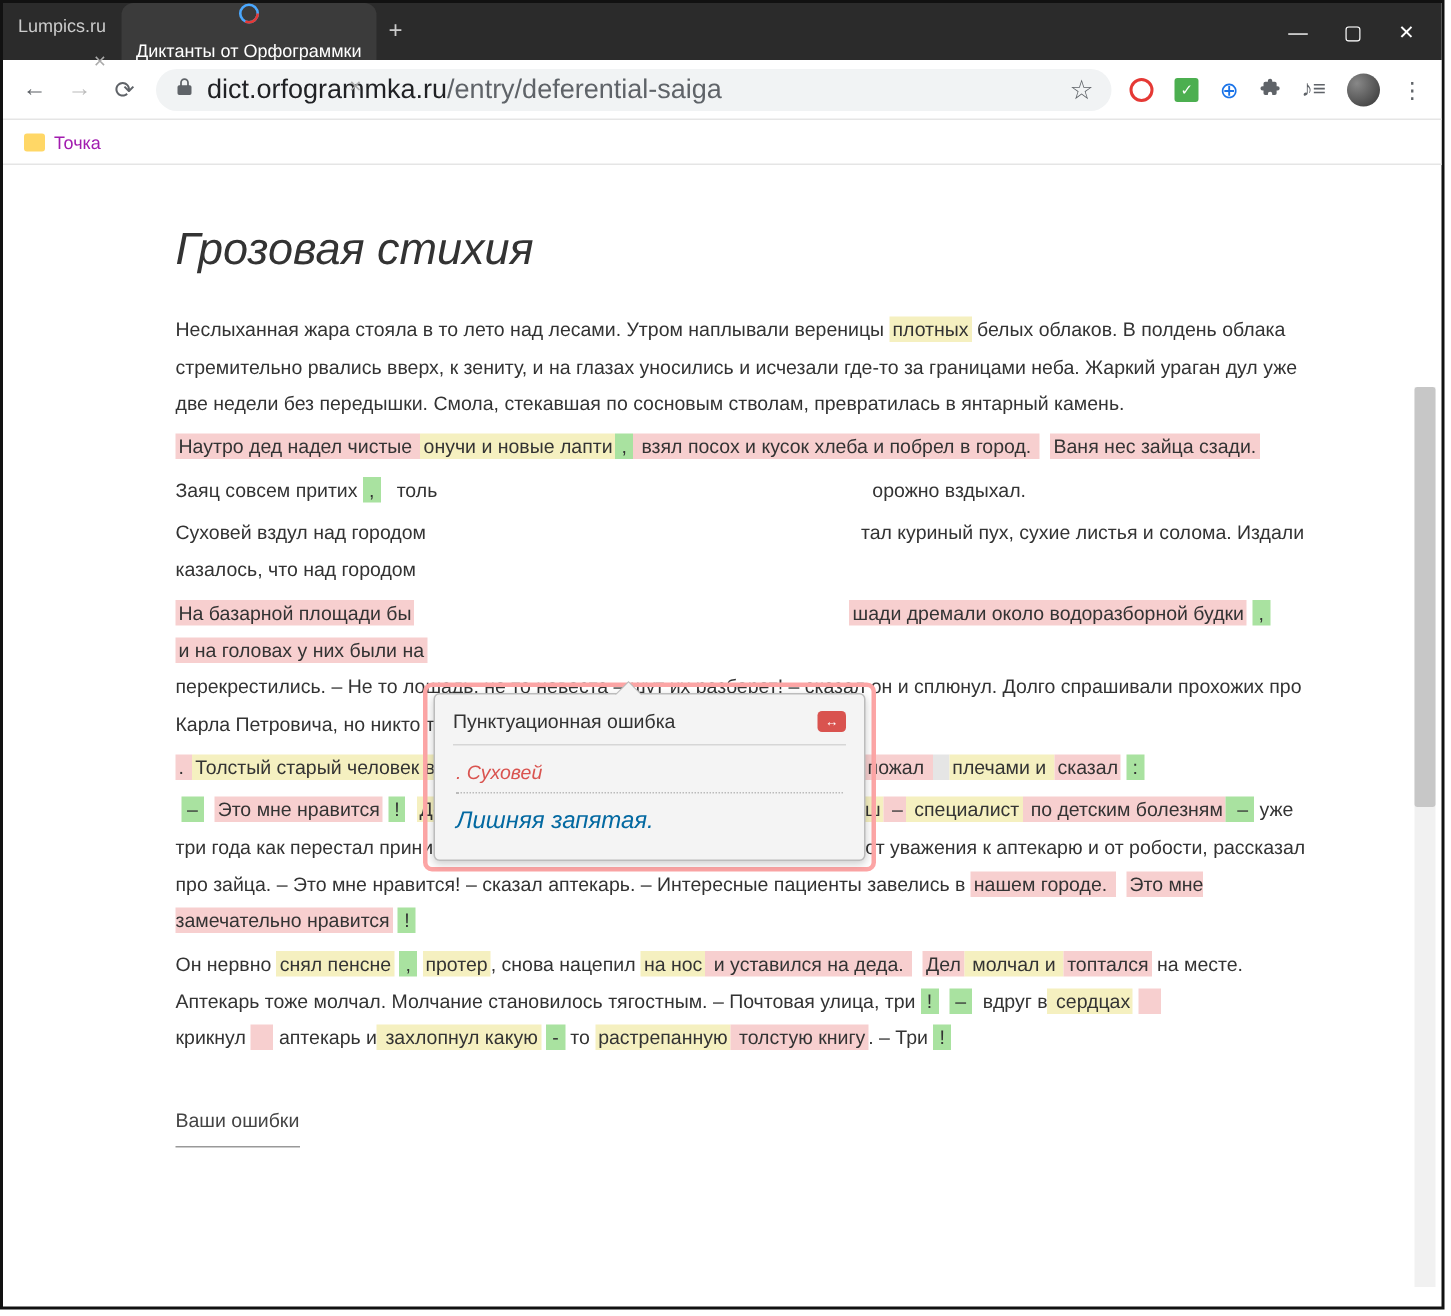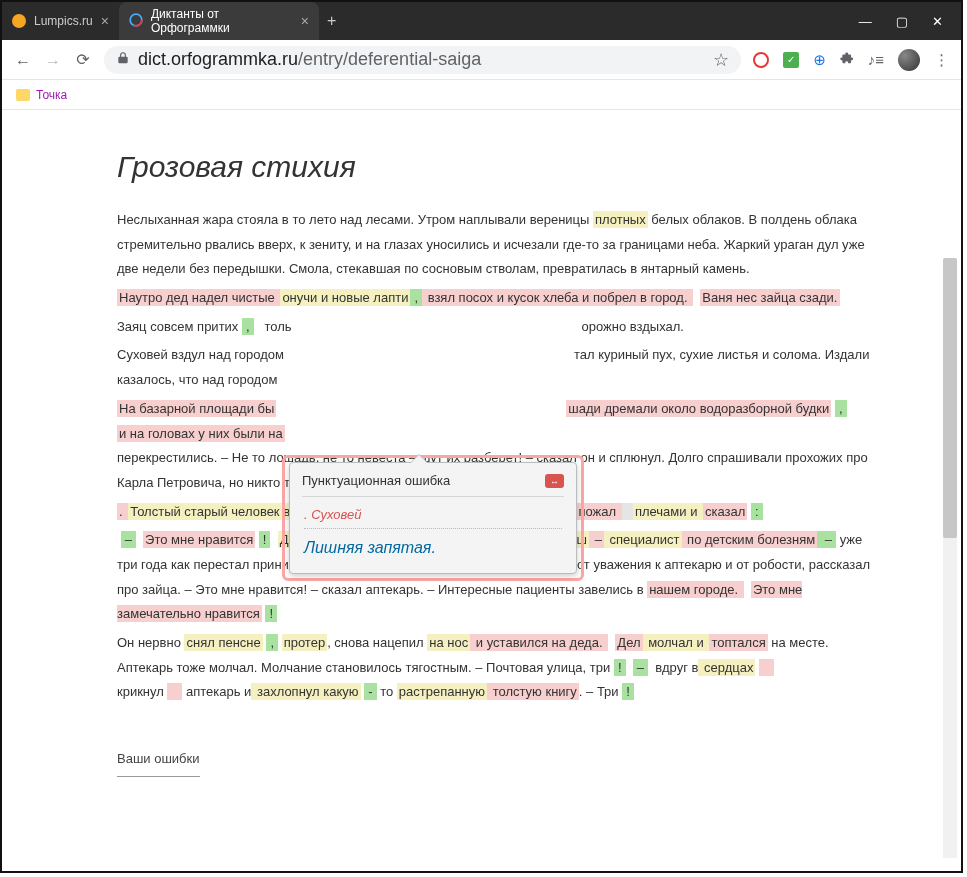--- a/index.html
+++ b/index.html
@@ -1,21 +1,21 @@
 <!DOCTYPE html>
 <html><head>
 <meta charset="utf-8">
 <style>
 * { margin: 0; padding: 0; box-sizing: border-box; }
 body { font-family: Arial, sans-serif; background: #fff; width: 967px; height: 877px; overflow: hidden; position: relative; }
 
 .window-frame { border: 2px solid #111; width: 963px; height: 873px; background: #fff; position: relative; }
 
 .titlebar { background: #2b2b2b; height: 38px; display: flex; align-items: stretch; }
-.tab { display: flex; align-items: center; padding: 0 10px; color: #ccc; font-size: 12px; gap: 8px; max-width: 200px; position: relative; }
+.tab { display: flex; align-items: center; padding: 0 10px; color: #ccc; font-size: 12px; gap: 8px; max-width: 200px; position: relative; flex-direction: column; }
 .tab.active { background: #3b3b3b; color: #fff; border-top-left-radius: 8px; border-top-right-radius: 8px; }
 .tab .favicon { width: 14px; height: 14px; border-radius: 50%; display: inline-block; }
 .tab .close { color: #aaa; font-size: 14px; margin-left: auto; cursor: pointer; }
 .newtab { color: #ccc; font-size: 16px; padding: 10px 8px; cursor: pointer; }
 .window-controls { margin-left: auto; display: flex; align-items: center; gap: 24px; padding-right: 18px; color: #fff; }
 .window-controls span { cursor: pointer; font-size: 13px; }
 
 .addrbar { background: #fff; height: 40px; display: flex; align-items: center; padding: 0 12px; gap: 12px; border-bottom: 1px solid #e5e5e5; }
 .addrbar .navbtn { color: #5f6368; font-size: 16px; cursor: pointer; width: 18px; text-align: center; }
 .addrbar .navbtn.disabled { color: #bdbdbd; }
@@ -35,21 +35,21 @@
 .page-inner { width: 760px; margin-left: 115px; }
 .page h1 { font-size: 30px; font-weight: 400; color: #333; margin-bottom: 24px; font-style: italic; }
 .content { font-size: 13px; color: #333; line-height: 1.9; }
 .content p { margin-bottom: 4px; }
 
 .hl-pink { background: #f7cfcf; padding: 1px 2px; }
 .hl-yellow { background: #f5f0c0; padding: 1px 2px; }
 .hl-green { background: #a9e2a0; padding: 1px 4px; }
 .hl-gray { background: #e5e5e5; padding: 1px 2px; }
 
-.errors-section { margin-top: 42px; font-size: 13px; color: #444; }
+.errors-section { margin-top: 30px; font-size: 13px; color: #444; }
 .errors-section .hdr { padding-bottom: 4px; border-bottom: 1px solid #999; display: inline-block; }
 
 .tooltip-wrap { position: absolute; left: 280px; top: 345px; z-index: 50; }
 .tooltip-border { border: 3px solid #fca5a5; border-radius: 6px; padding: 4px; background: transparent; }
 .tooltip { background: #f4f4f4; border: 1px solid #bcbcbc; border-radius: 4px; width: 288px; box-shadow: 0 2px 6px rgba(0,0,0,.2); position: relative; }
 .tooltip::before { content:""; position:absolute; top:-9px; left:120px; border-left:9px solid transparent; border-right:9px solid transparent; border-bottom:9px solid #bcbcbc; }
 .tooltip::after { content:""; position:absolute; top:-8px; left:120px; border-left:9px solid transparent; border-right:9px solid transparent; border-bottom:9px solid #f4f4f4; }
 .tooltip-head { display: flex; align-items: center; padding: 10px 12px 8px; font-size: 13px; color: #333; }
 .tooltip-head .badge { margin-left: auto; background: #d9534f; color: #fff; font-size: 9px; padding: 2px 5px; border-radius: 3px; }
 .tooltip-divider { border: none; border-top: 1px solid #d6d6d6; margin: 0 12px; }

